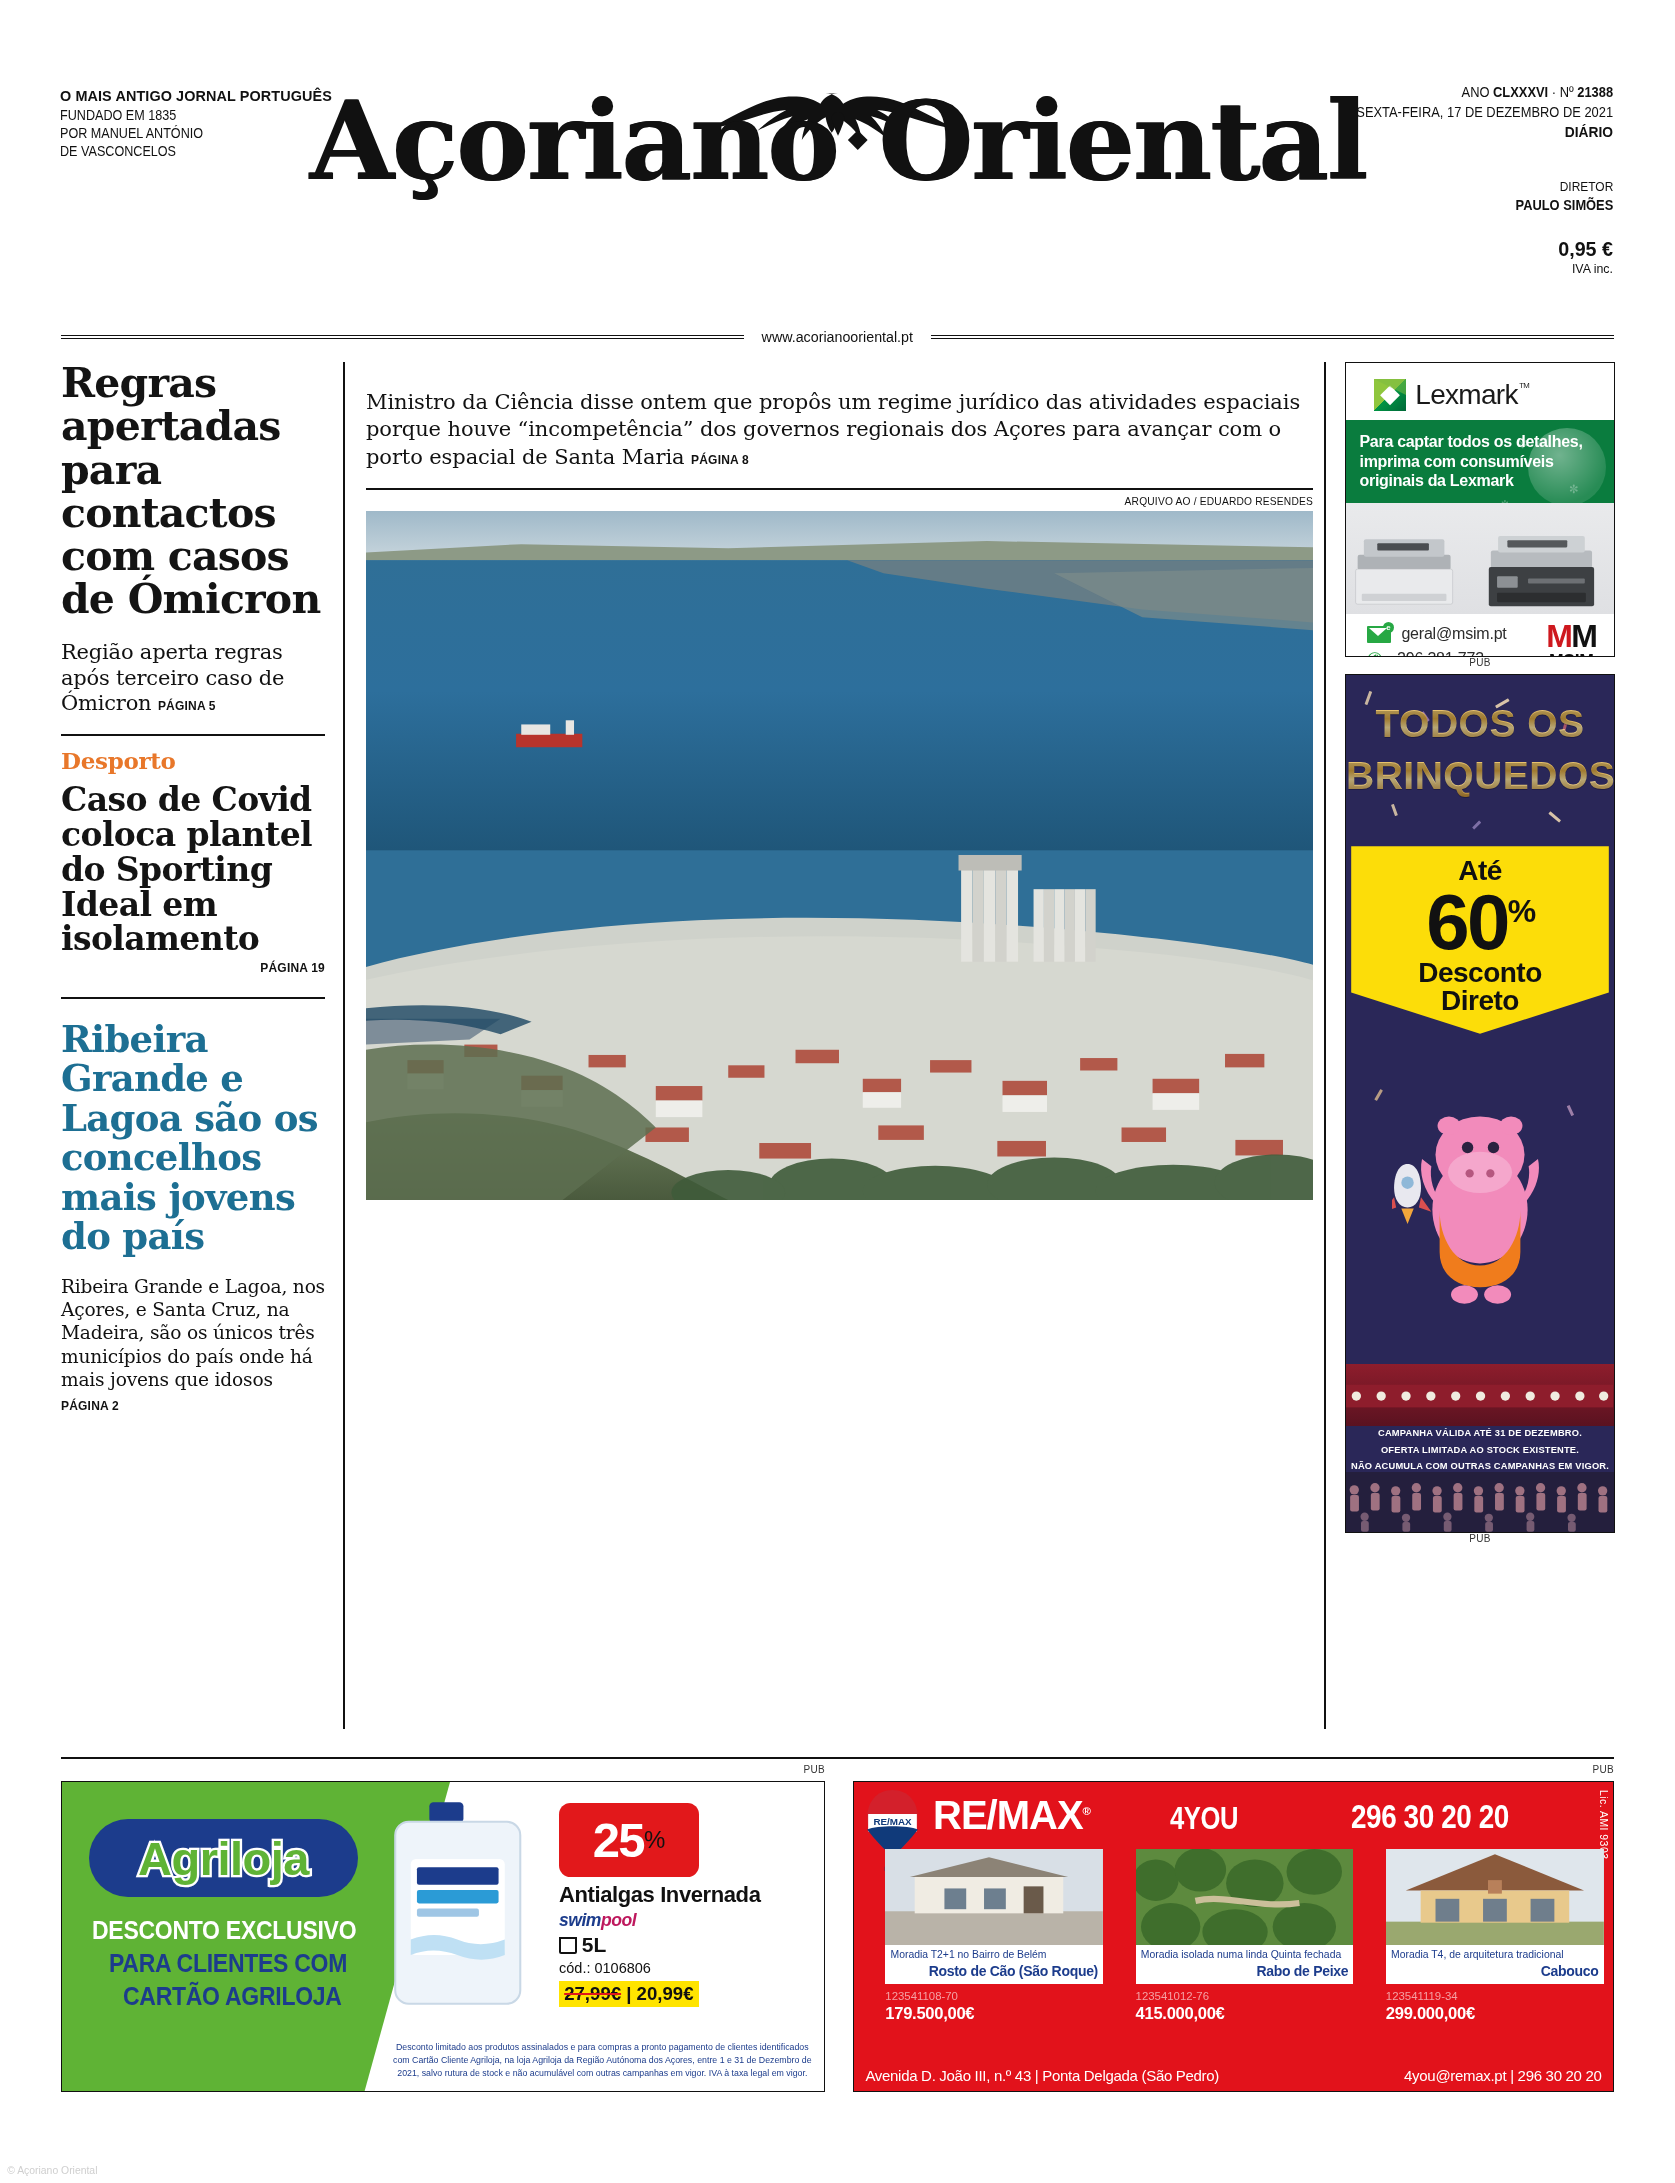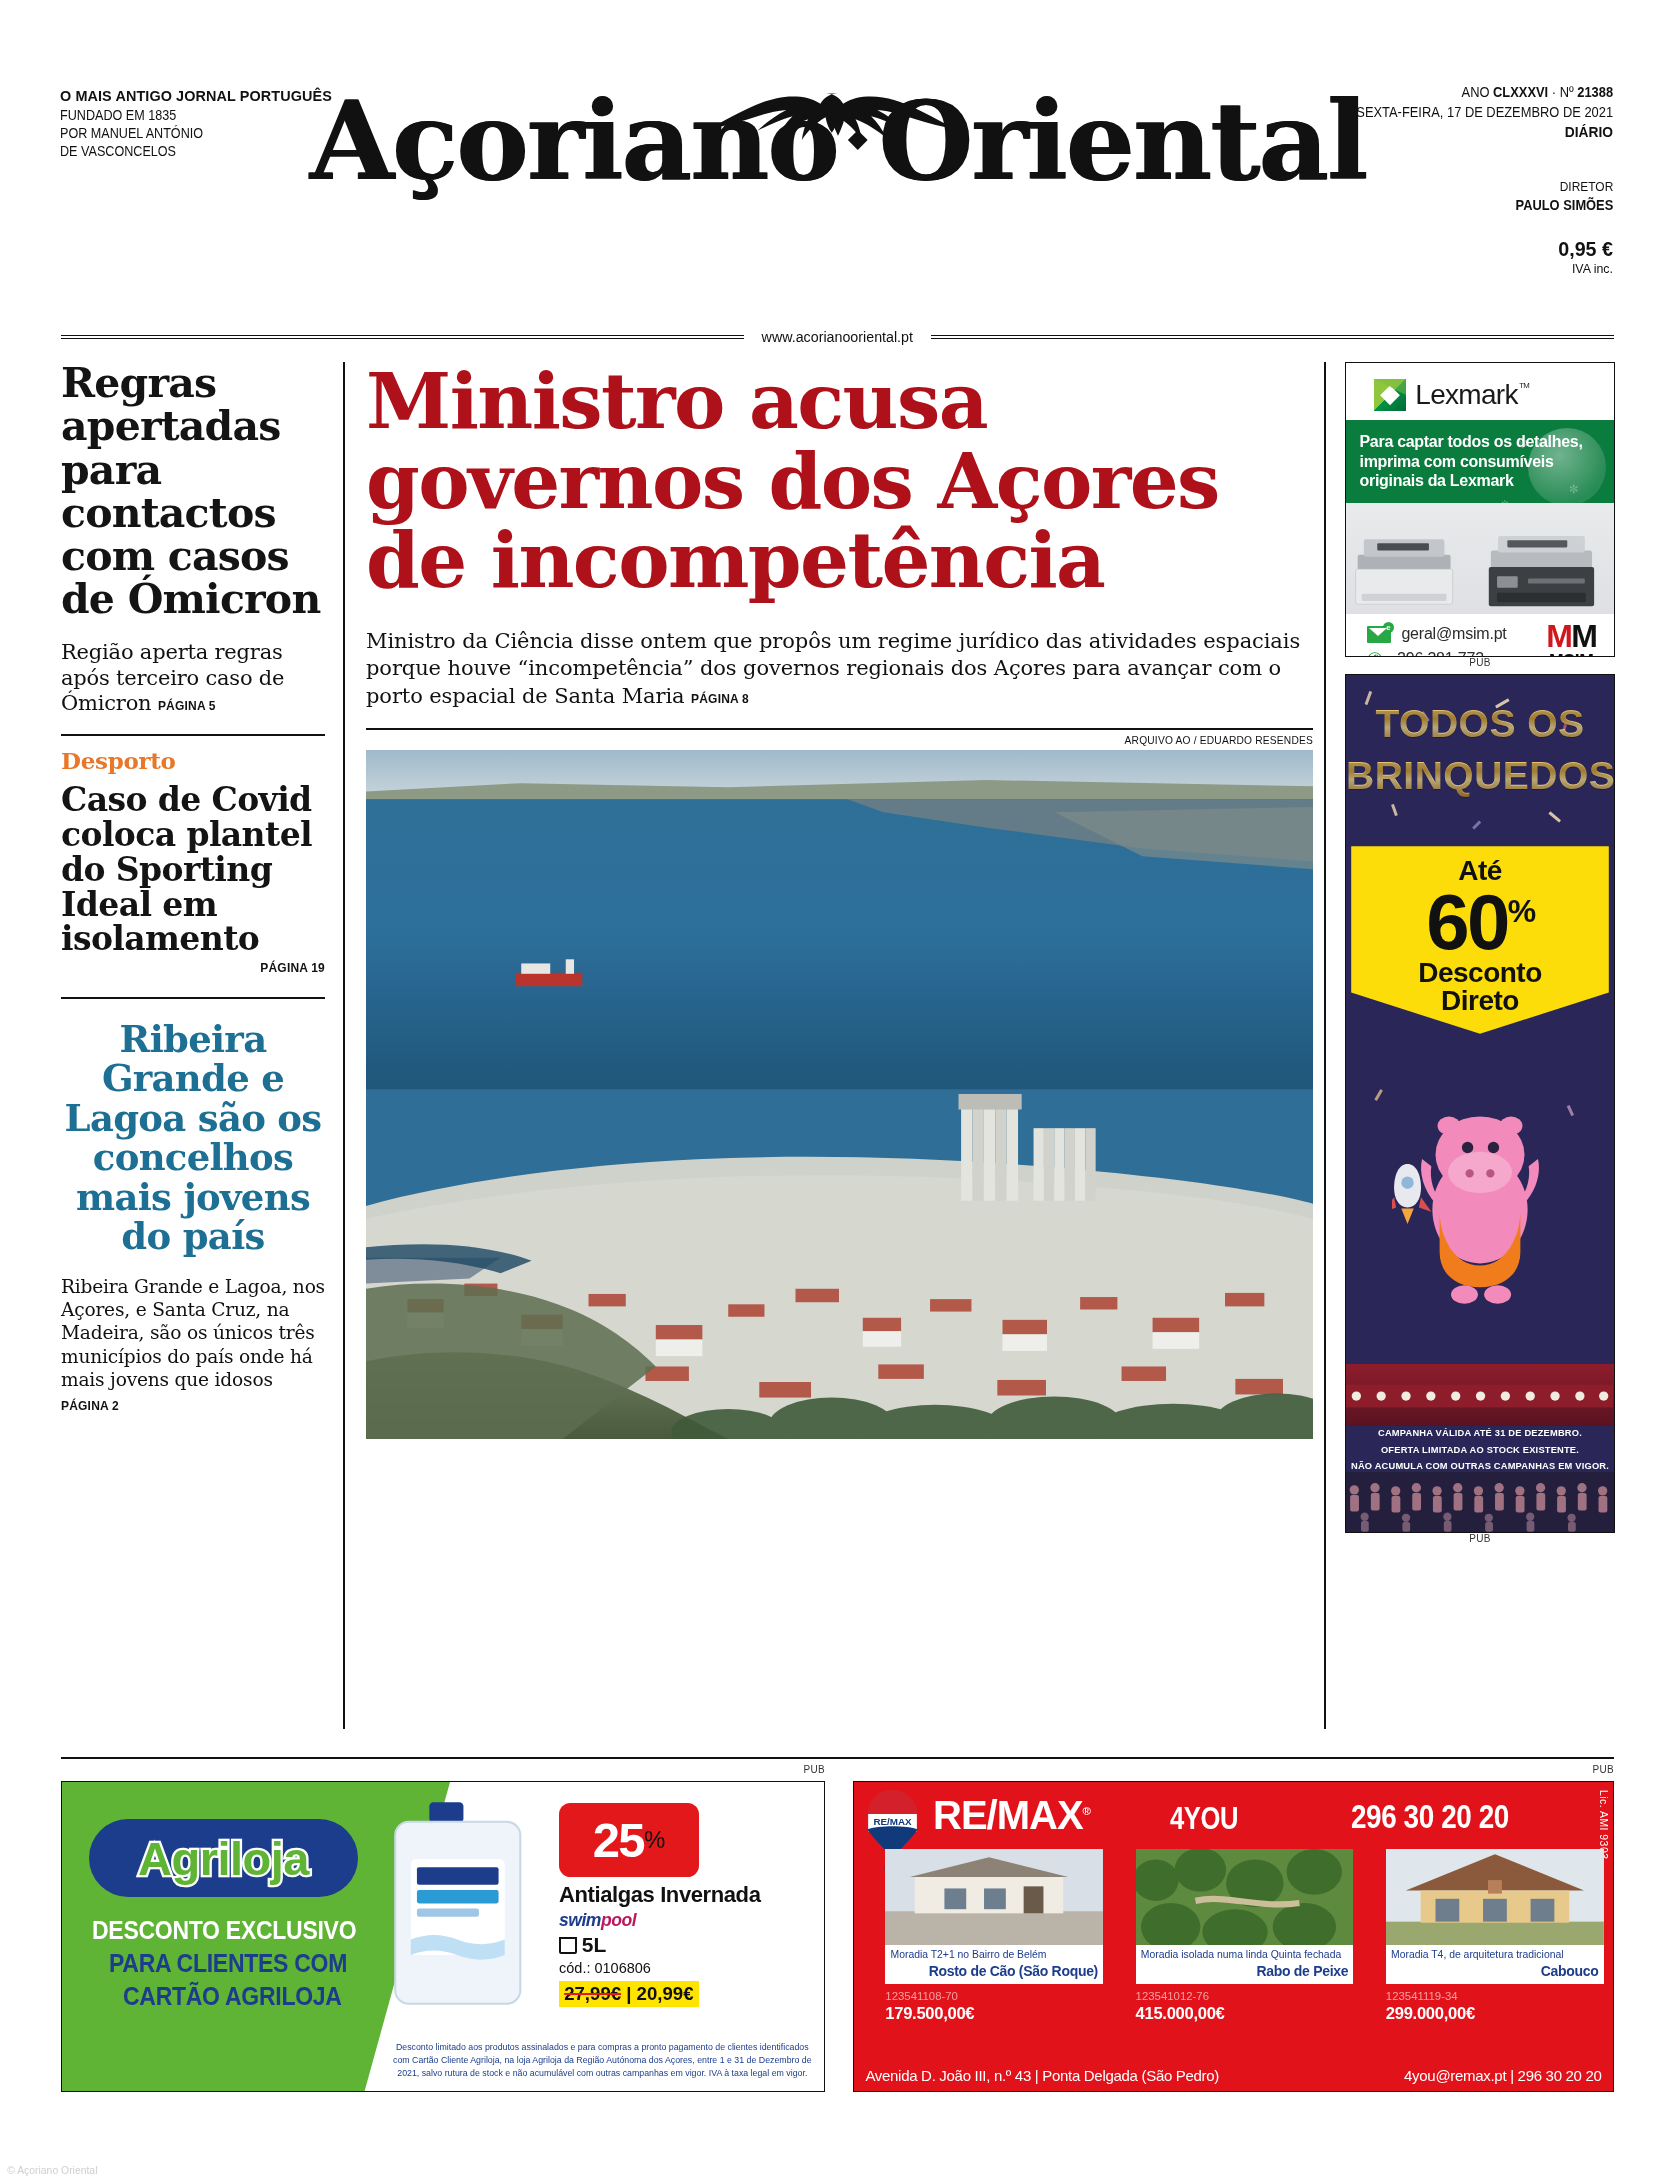--- a/index.html
+++ b/index.html
@@ -51,21 +51,21 @@
   .col-left { position: absolute; left: 0; top: 0; width: 264px; }
   .hl-serif { font-family: "DejaVu Serif", serif; font-weight: 700; color: #141414; }
   .lead-hl { font-size: 41px; line-height: 1.055; letter-spacing: -0.8px; }
   .lead-sub { font-family: "DejaVu Serif", serif; font-size: 21px; line-height: 1.21; margin-top: 18.6px; letter-spacing: -0.2px; }
   .pg { font-family: "Liberation Sans", sans-serif; font-size: 12px; font-weight: 700; letter-spacing: 0.2px; white-space: nowrap; }
   .hr-thin { border-top: 2.1px solid #111; margin: 17.6px 0 0 0; }
   .kicker { font-family: "DejaVu Serif", serif; font-weight: 700; font-size: 23px; color: #E8772A; margin-top: 11.4px; letter-spacing: -0.3px;}
   .sport-hl { font-size: 33px; line-height: 1.06; letter-spacing: -0.6px; margin-top: 8.3px; }
   .pg-right { text-align: right; margin-top: 3.1px; }
   .hr-thin2 { border-top: 2.1px solid #111; margin: 22px 0 0 0; }
-  .blue-hl { color: #1D6F93; font-size: 37px; line-height: 1.07; letter-spacing: -0.7px; margin-top: 21px; text-align: center; }
+  .blue-hl { color: #1D6F93; font-size: 37px; line-height: 1.07; letter-spacing: -0.7px; margin-top: 21px; }
   .blue-body { font-family: "DejaVu Serif", serif; font-size: 18.6px; line-height: 1.26; margin-top: 17.6px; letter-spacing: -0.2px; }
 
   
   .col-center { position: absolute; left: 305px; top: 0; width: 947px; }
   .main-hl {
     font-family: "DejaVu Serif", serif; font-weight: 700; color: #AE1119;
     font-size: 77px; line-height: 1.035; letter-spacing: -1.6px;
   }
   .main-sub { font-family: "DejaVu Serif", serif; font-size: 21px; line-height: 1.30; margin-top: 27px; letter-spacing: -0.1px; }
   .photo-rule { border-top: 2.6px solid #111; margin-top: 17.6px; }
@@ -240,21 +240,20 @@
       <div class="hr-thin2"></div>
 
       <div class="hl-serif blue-hl">Ribeira Grande e Lagoa são os concelhos mais jovens do país</div>
       <div class="blue-body">
         <span>Ribeira Grande e Lagoa, nos Açores, e Santa Cruz, na Madeira, são os únicos três municípios do país onde há mais jovens que idosos</span>
         <span class="pg">PÁGINA 2</span>
       </div>
     </div>
 
     <div class="col-center">
-      <div class="main-hl">Ministro acusa governos dos Açores de incompetência</div>
       <div class="main-sub">
         <span>Ministro da Ciência disse ontem que propôs um regime jurídico das atividades espaciais porque houve “incompetência” dos governos regionais dos Açores para avançar com o porto espacial de Santa Maria</span>
         <span class="pg">PÁGINA 8</span>
       </div>
 
       <div class="photo-rule"></div>
       <div class="photo-credit">ARQUIVO AO / EDUARDO RESENDES</div>
 
       <div class="photo">
         <svg width="947" height="689" viewBox="0 0 1830 1330" preserveAspectRatio="none">

